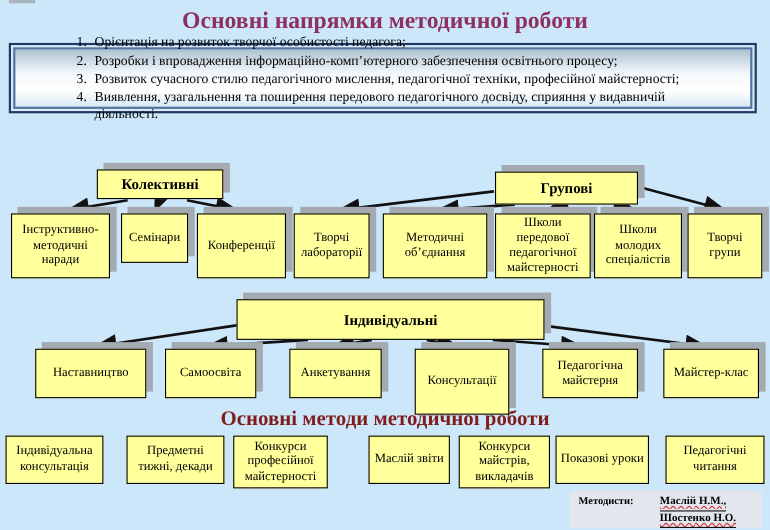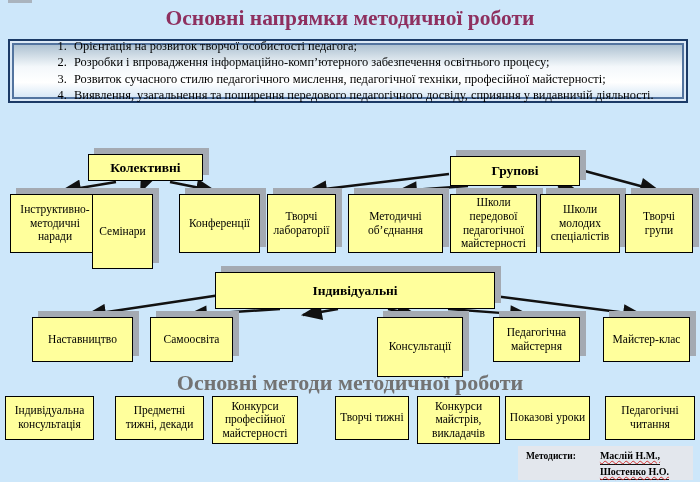--- a/index.html
+++ b/index.html
@@ -10,34 +10,34 @@
     color:#000;
   }
   .top-strip{position:absolute;left:8px;top:0;width:24px;height:3px;background:#aab4be;}
 
   .title{
     position:absolute;left:0;width:700px;text-align:center;
     font-weight:bold;line-height:1.1;
   }
   .title-1{top:7px;font-size:21.5px;color:#8e305f;}
   .title-2{top:120px;font-size:19px;color:#af2a6a;}
-  .title-3{top:371px;font-size:22px;color:#737373;}
+  .title-3{top:371px;font-size:19px;color:#7f1d1d;}
 
   .frame-outer{
     position:absolute;left:8px;top:39px;width:680px;height:64px;
     border:2px solid #1b3a66;background:#dce9f6;padding:2px;box-sizing:border-box;
   }
   .frame-inner{
     width:100%;height:100%;box-sizing:border-box;
     border:2px solid #53749f;
     background:linear-gradient(180deg,#aec2d2 0%,#f4f8fb 42%,#ffffff 72%,#d8e8f6 100%);
     display:flex;align-items:center;
   }
   ol.directions{
-    margin:0;padding:0 10px 0 56px;font-size:12.4px;line-height:1.22;
+    margin:12px;padding:0 10px 0 56px;font-size:12.4px;line-height:1.22;
   }
   ol.directions li{margin:1.5px 0;padding-left:4px;}
 
   .node{
     position:absolute;box-sizing:border-box;
     background:#ffff9c;border:1.5px solid #000;
     display:flex;align-items:center;justify-content:center;
     text-align:center;font-size:11.5px;line-height:1.18;
     padding:2px 3px;z-index:2;
   }
@@ -104,42 +104,43 @@
       <line x1="388" y1="309" x2="416" y2="315"></line>
       <line x1="448" y1="309" x2="529" y2="315"></line>
       <line x1="494" y1="296" x2="642" y2="315"></line>
     </g>
   </svg>
 
   <div class="node shadowed hdr" style="left:88px;top:154px;width:115px;height:27px;">Колективні</div>
   <div class="node shadowed hdr" style="left:450px;top:156px;width:130px;height:30px;">Групові</div>
 
   <div class="node shadowed" style="left:10px;top:194px;width:90px;height:59px;">Інструктивно-методичні наради</div>
-  <div class="node shadowed" style="left:92px;top:194px;width:61px;height:75px;">Семінари</div>
+  <div class="node shadowed" style="left:110px;top:194px;width:61px;height:45px;">Семінари</div>
   <div class="node shadowed" style="left:179px;top:194px;width:81px;height:59px;">Конференції</div>
   <div class="node shadowed" style="left:267px;top:194px;width:69px;height:59px;">Творчі лабораторії</div>
   <div class="node shadowed" style="left:348px;top:194px;width:95px;height:59px;">Методичні об’єднання</div>
   <div class="node shadowed" style="left:450px;top:194px;width:87px;height:59px;">Школи передової педагогічної майстерності</div>
   <div class="node shadowed" style="left:540px;top:194px;width:80px;height:59px;">Школи молодих спеціалістів</div>
   <div class="node shadowed" style="left:625px;top:194px;width:68px;height:59px;text-align:center;">Творчі групи</div>
 
   <div class="node shadowed hdr" style="left:215px;top:272px;width:280px;height:37px;">Індивідуальні</div>
 
   <div class="node shadowed" style="left:32px;top:317px;width:101px;height:45px;">Наставництво</div>
   <div class="node shadowed" style="left:150px;top:317px;width:83px;height:45px;">Самоосвіта</div>
+  <div class="node shadowed" style="left:263px;top:317px;width:84px;height:45px;">Анкетування</div>
   <div class="node shadowed" style="left:377px;top:317px;width:86px;height:60px;">Консультації</div>
   <div class="node shadowed" style="left:493px;top:317px;width:87px;height:45px;">Педагогічна майстерня</div>
   <div class="node shadowed" style="left:603px;top:317px;width:87px;height:45px;">Майстер-клас</div>
 
   <div class="title title-3">Основні методи методичної роботи</div>
 
   <div class="node" style="left:5px;top:396px;width:89px;height:44px;">Індивідуальна консультація</div>
   <div class="node" style="left:115px;top:396px;width:89px;height:44px;">Предметні тижні, декади</div>
   <div class="node" style="left:212px;top:396px;width:86px;height:48px;">Конкурси професійної майстерності</div>
-  <div class="node" style="left:335px;top:396px;width:74px;height:44px;">Творчі тижні</div>
+  <div class="node" style="left:335px;top:396px;width:74px;height:44px;">Маслій звіти</div>
   <div class="node" style="left:417px;top:396px;width:83px;height:48px;">Конкурси майстрів, викладачів</div>
   <div class="node" style="left:505px;top:396px;width:85px;height:44px;">Показові уроки</div>
   <div class="node" style="left:605px;top:396px;width:90px;height:44px;">Педагогічні читання</div>
 
   <div class="footer-box">
     <div class="footer-label">Методисти:</div>
     <div class="footer-names">
       <span>Маслій Н.М.,</span>
       <span>Шостенко Н.О.</span>
     </div>

